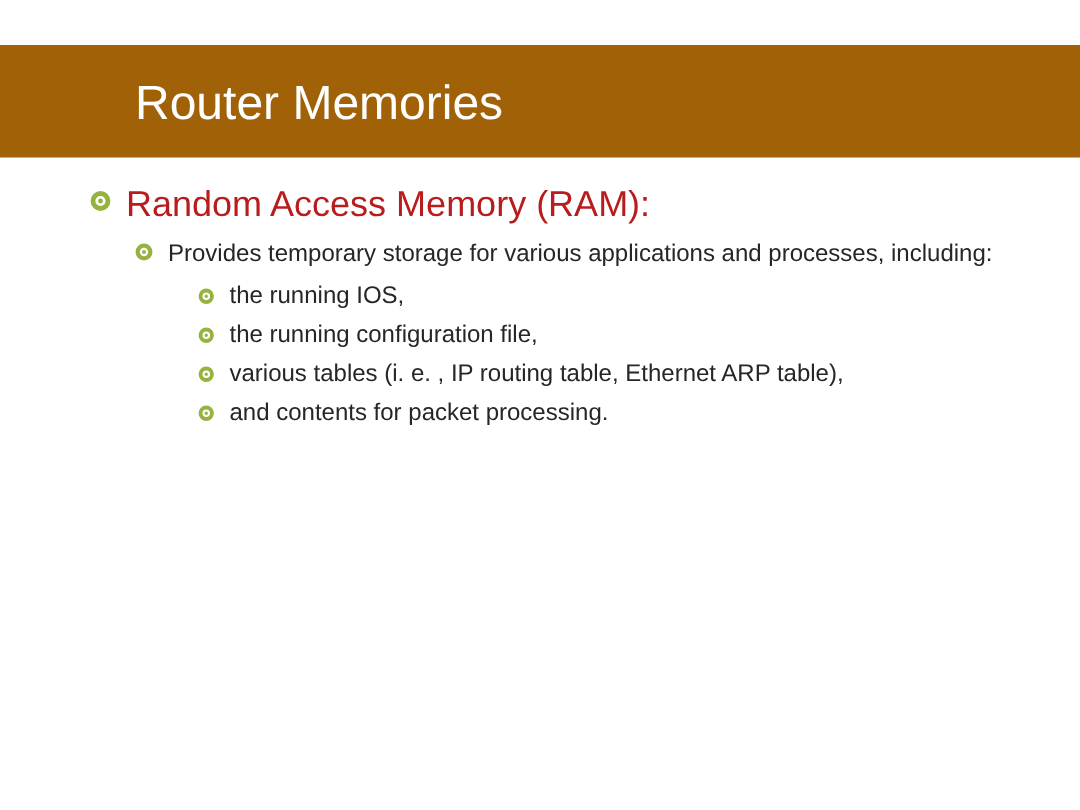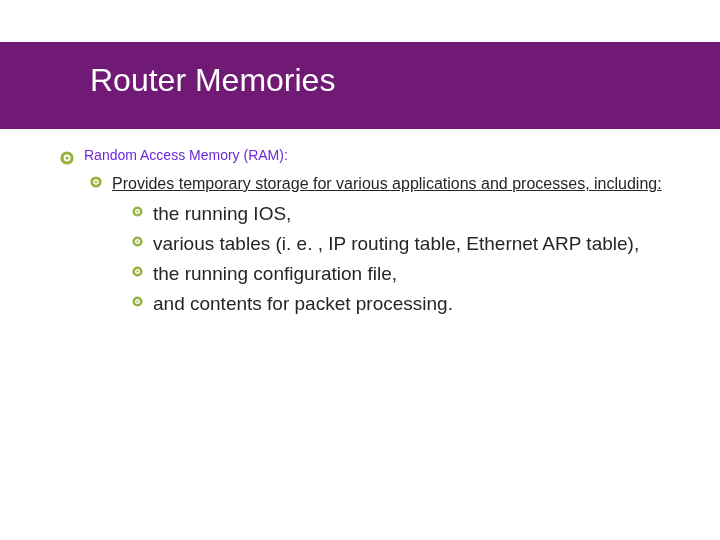--- a/index.html
+++ b/index.html
@@ -5,23 +5,23 @@
   * { margin: 0; padding: 0; box-sizing: border-box; }
   body {
     width: 720px;
     height: 540px;
     background: #ffffff;
     font-family: Arial, Helvetica, sans-serif;
     color: #262626;
     overflow: hidden;
   }
   .title-bar {
-    background: #701a75;
-    margin-top: 42px;
-    padding: 20px 0 30px 90px;
+    background: #a16207;
+    margin-top: 30px;
+    padding: 20px 0 18px 90px;
   }
   .title-bar h1 {
     color: #fff;
     font-size: 32px;
     font-weight: 400;
   }
   .content {
     padding: 18px 42px 0 42px;
   }
   .subtitle {
@@ -38,25 +38,25 @@
   .bullet-icon {
     flex: 0 0 auto;
     margin-right: 10px;
     margin-top: 3px;
   }
   .bullet-icon.big { width: 14px; height: 14px; margin-top: 4px; }
   .bullet-icon.med { width: 12px; height: 12px; margin-top: 3px; }
   .bullet-icon.sm  { width: 11px; height: 11px; margin-top: 3px; }
   .bullet-text { flex: 1; }
   .lvl1 { margin-left: 18px; }
-  .lvl1 .bullet-text { font-size: 14px; color: #6d28d9; }
+  .lvl1 .bullet-text { font-size: 24px; color: #b91c1c; }
   .lvl2 { margin-left: 48px; }
-  .lvl2 .bullet-text { font-size: 16px; color: #262626; line-height: 1.35; text-decoration: underline; }
+  .lvl2 .bullet-text { font-size: 16px; color: #262626; line-height: 1.35; }
   .lvl3 { margin-left: 90px; }
-  .lvl3 .bullet-text { font-size: 19px; color: #262626; }
+  .lvl3 .bullet-text { font-size: 16px; color: #262626; }
   svg.donut circle {
     fill: none;
     stroke: #97b33f;
   }
   svg.donut.big circle { stroke-width: 3.2; }
   svg.donut.med circle { stroke-width: 2.8; }
   svg.donut.sm  circle { stroke-width: 2.6; }
   svg.donut circle.dot {
     fill: #97b33f;
     stroke: none;
@@ -94,29 +94,29 @@
         <circle class="dot" cx="5.5" cy="5.5" r="1.1"></circle>
       </svg>
     <div class="bullet-text">the running IOS,</div>
   </div>
 
   <div class="bullet-row lvl3">
     <svg class="donut sm bullet-icon" viewBox="0 0 11 11">
         <circle cx="5.5" cy="5.5" r="3.8"></circle>
         <circle class="dot" cx="5.5" cy="5.5" r="1.1"></circle>
       </svg>
-    <div class="bullet-text">various tables (i. e. , IP routing table, Ethernet ARP table),</div>
+    <div class="bullet-text">the running configuration file,</div>
   </div>
 
   <div class="bullet-row lvl3">
     <svg class="donut sm bullet-icon" viewBox="0 0 11 11">
         <circle cx="5.5" cy="5.5" r="3.8"></circle>
         <circle class="dot" cx="5.5" cy="5.5" r="1.1"></circle>
       </svg>
-    <div class="bullet-text">the running configuration file,</div>
+    <div class="bullet-text">various tables (i. e. , IP routing table, Ethernet ARP table),</div>
   </div>
 
   <div class="bullet-row lvl3">
     <svg class="donut sm bullet-icon" viewBox="0 0 11 11">
         <circle cx="5.5" cy="5.5" r="3.8"></circle>
         <circle class="dot" cx="5.5" cy="5.5" r="1.1"></circle>
       </svg>
     <div class="bullet-text">and contents for packet processing.</div>
   </div>
 

